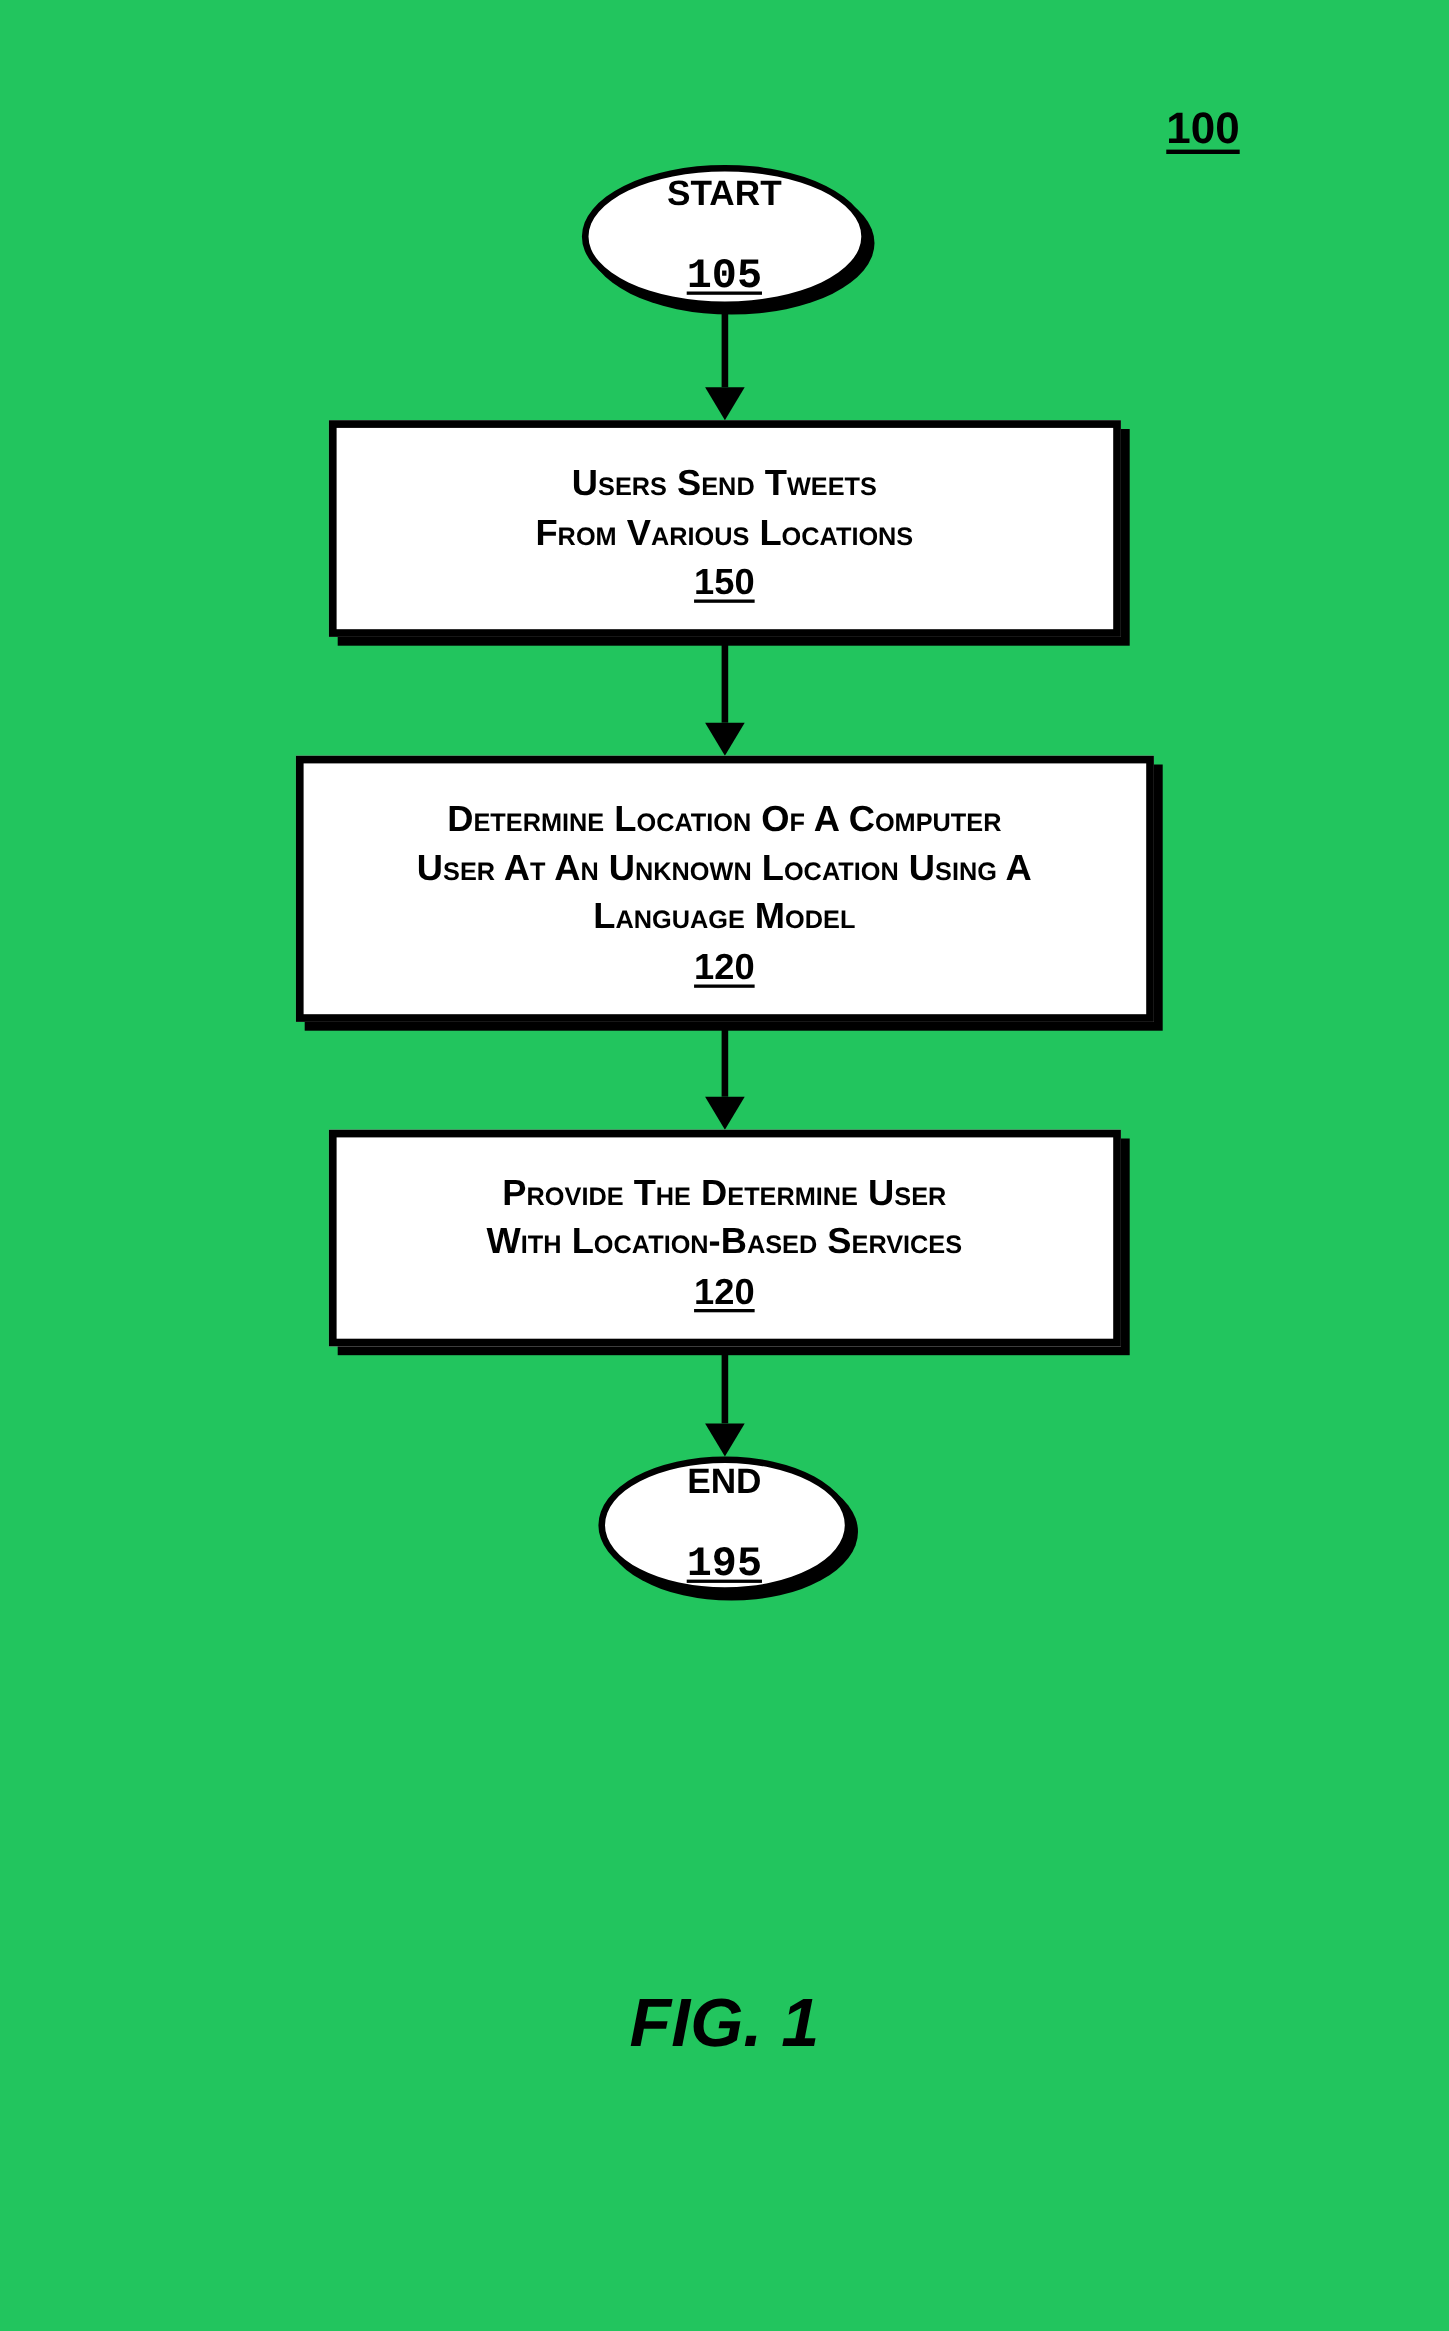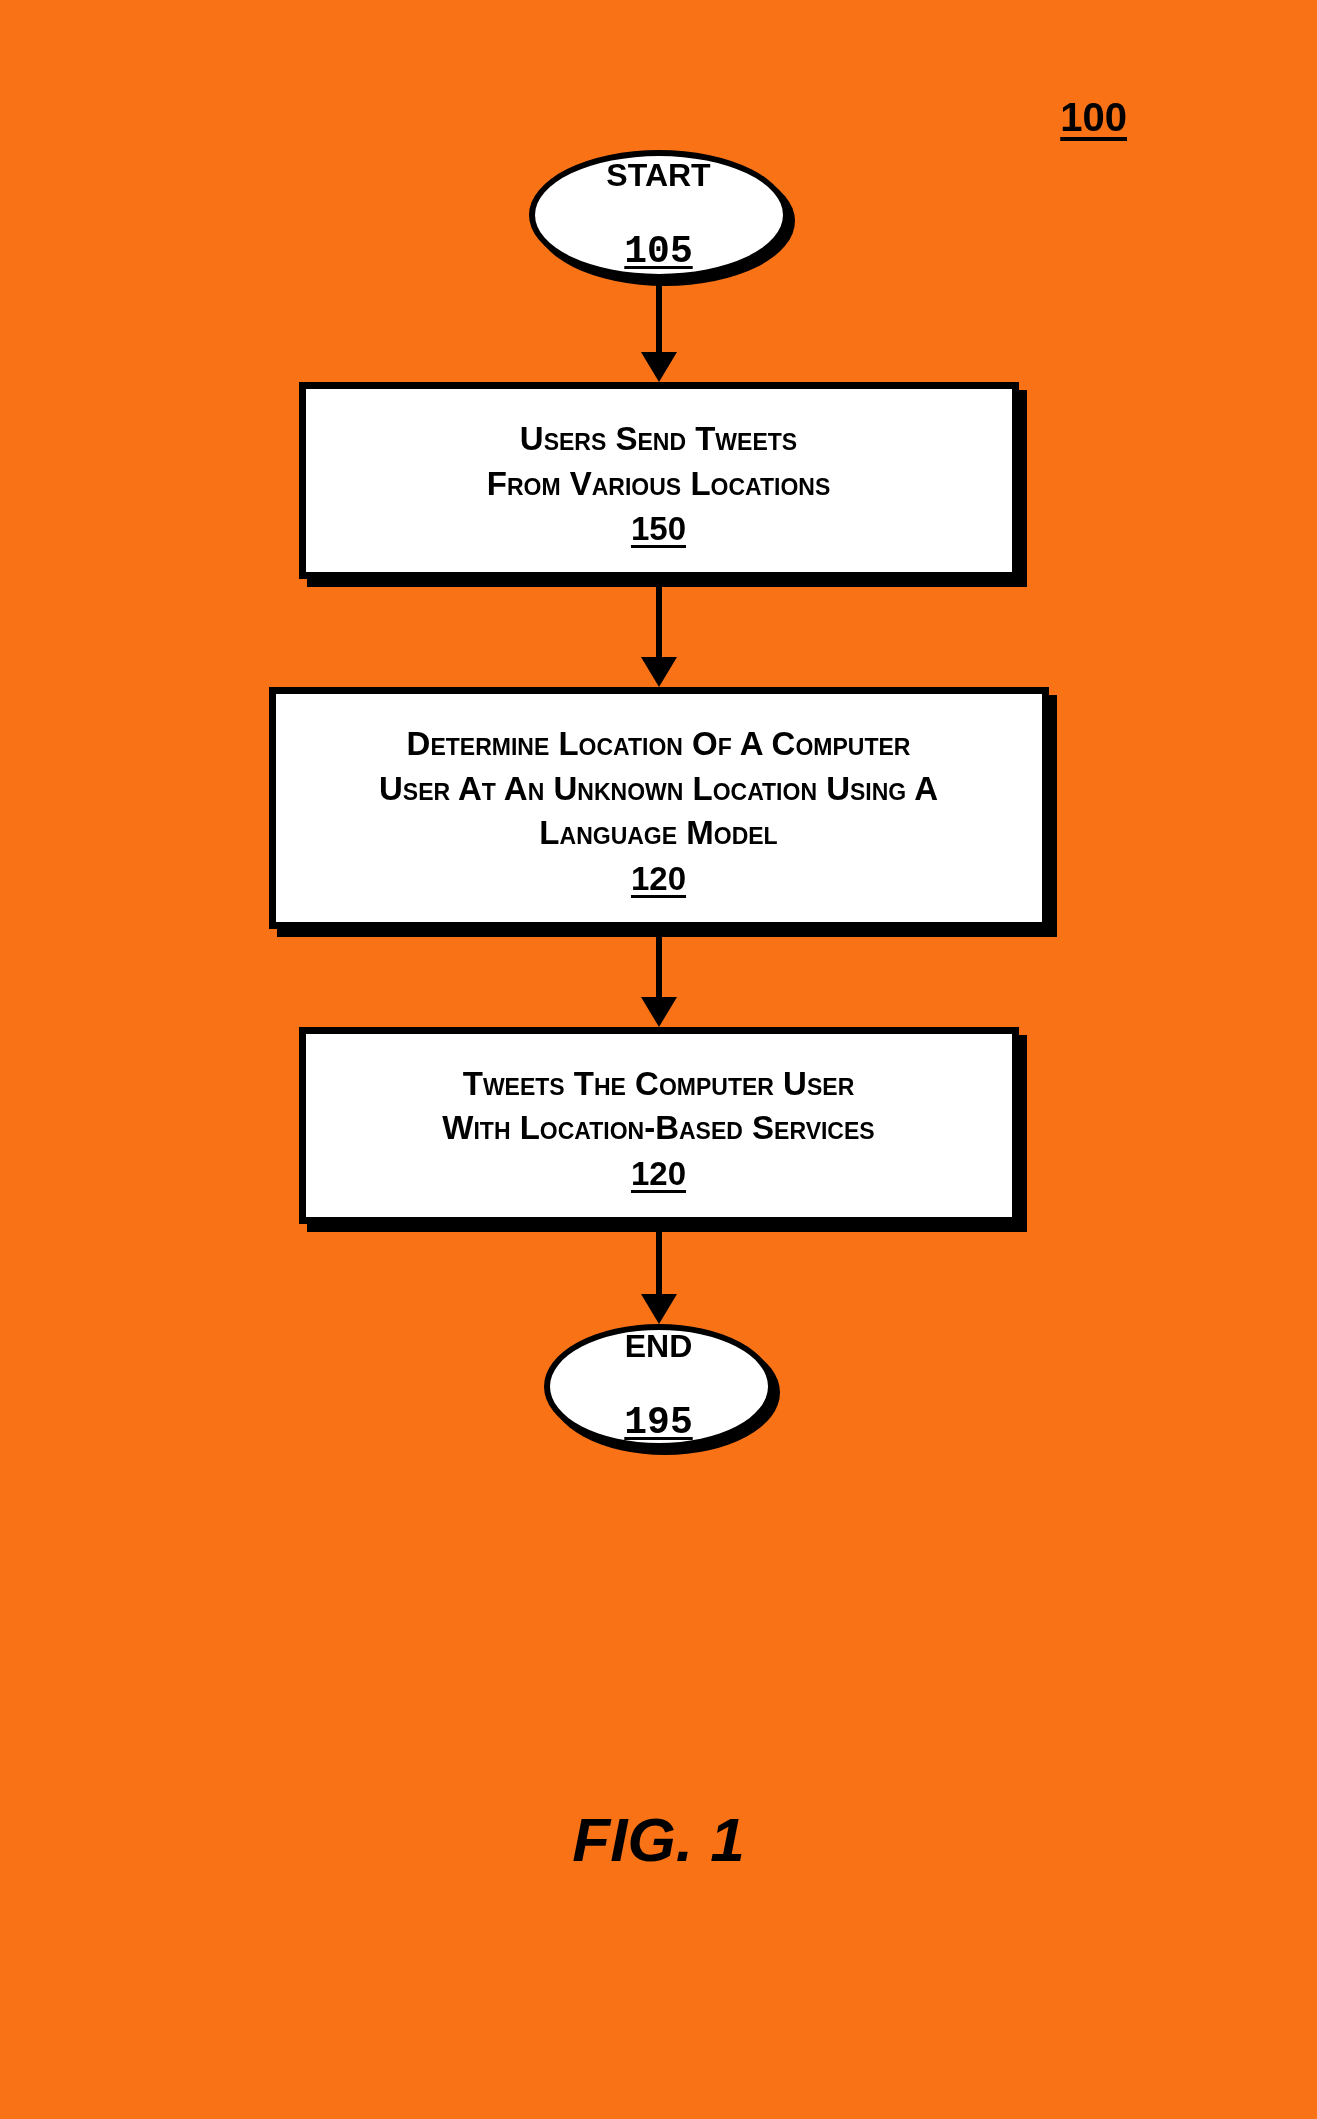--- a/index.html
+++ b/index.html
@@ -5,21 +5,21 @@
   html, body {
     margin: 0;
     padding: 0;
     background: #fff;
     font-family: Arial, Helvetica, sans-serif;
   }
   .page {
     width: 1317px;
     height: 2119px;
     position: relative;
-    background: #f97316;
+    background: #22c55e;
   }
   .diagram-number {
     position: absolute;
     top: 95px;
     right: 190px;
     font-size: 40px;
     font-weight: 900;
     text-decoration: underline;
     text-underline-offset: 6px;
   }
@@ -187,21 +187,21 @@
     </div>
 
     <div class="arrow">
       <div class="arrow-shaft" style="height:68px;"></div>
       <div class="arrow-head"></div>
     </div>
 
     <div class="process-wrap" style="width:720px;">
       <div class="process-shadow"></div>
       <div class="process">
-        <div class="proc-text">Tweets The Computer User</div>
+        <div class="proc-text">Provide The Determine User</div>
         <div class="proc-text">With Location-Based Services</div>
         <div class="proc-ref">120</div>
       </div>
     </div>
 
     <div class="arrow">
       <div class="arrow-shaft" style="height:70px;"></div>
       <div class="arrow-head"></div>
     </div>
 

